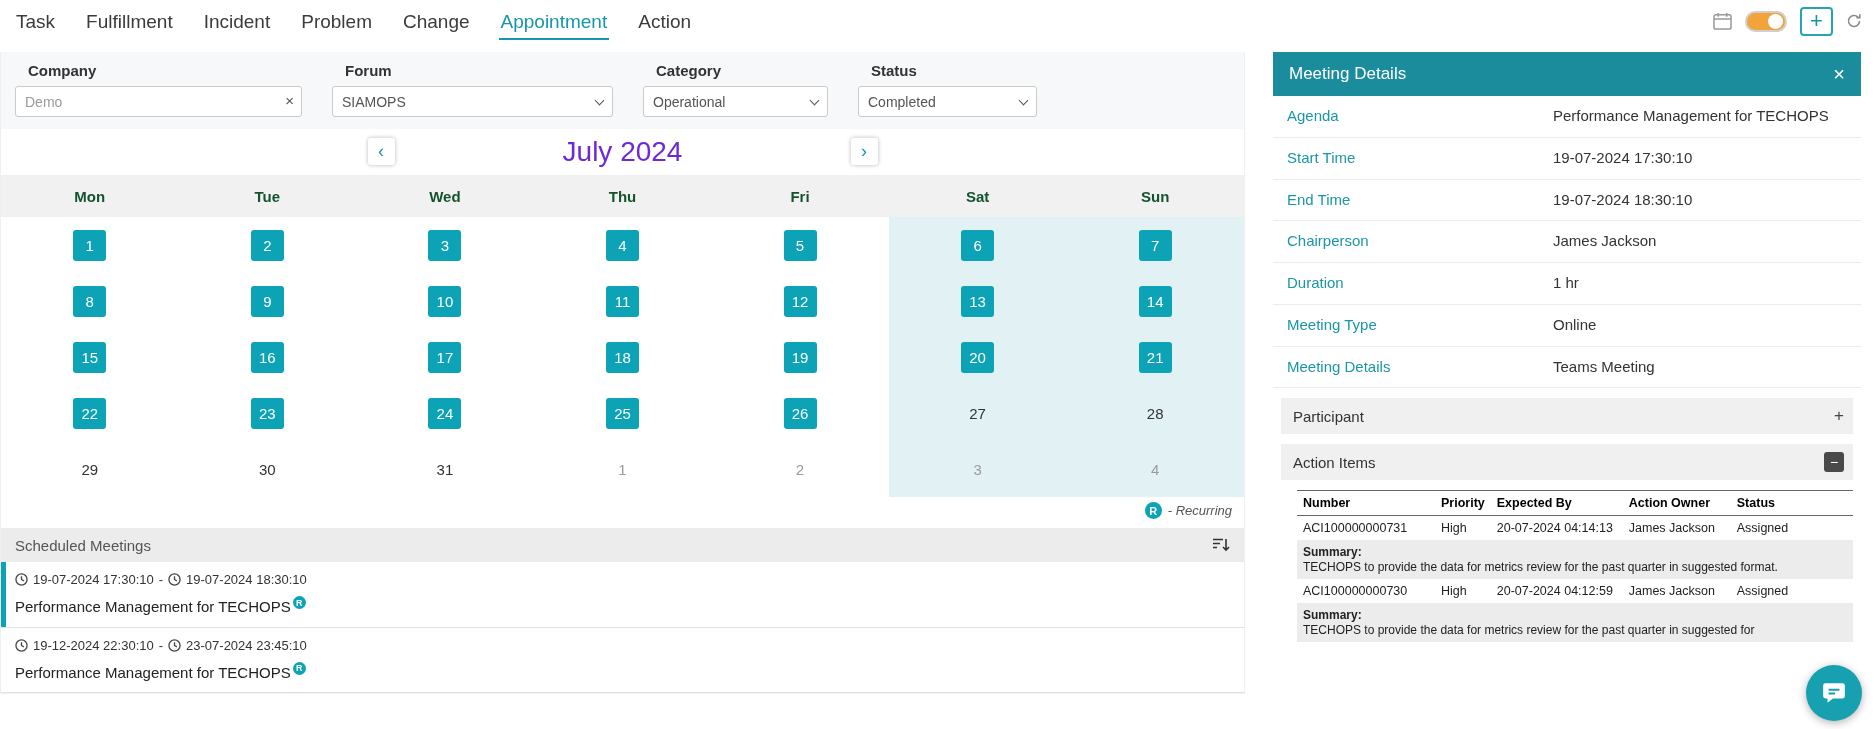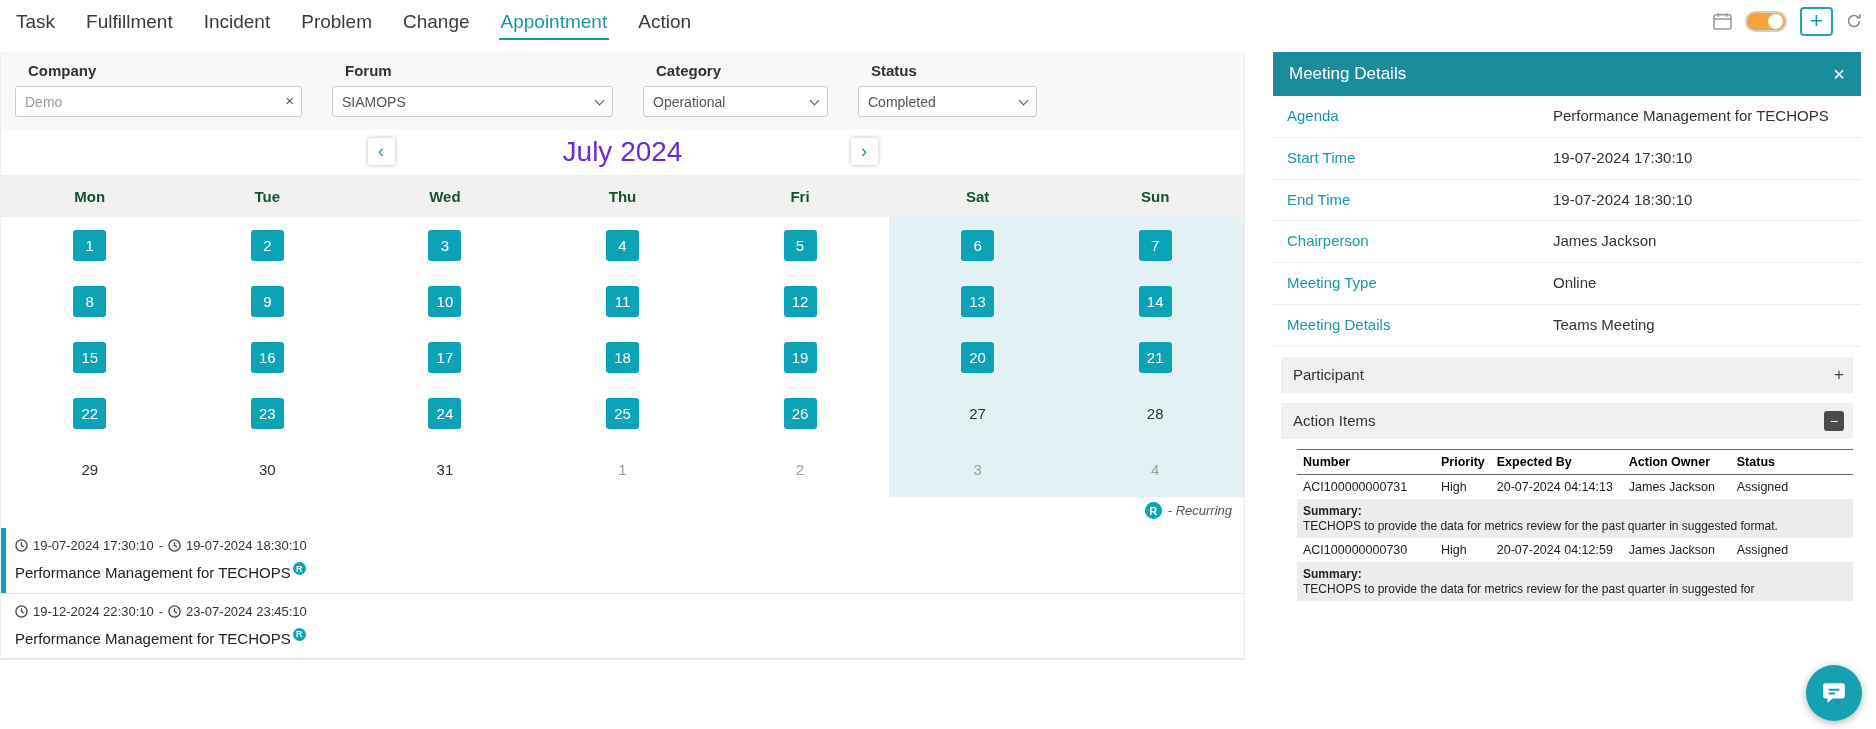--- a/index.html
+++ b/index.html
@@ -216,20 +216,29 @@
             <td class="weekend"><span class="day muted">4</span></td>
           </tr>
         </tbody>
     </table>
 
     <div class="legend">
       <span class="r-badge">R</span>
       <span>- Recurring</span>
     </div>
 
+    <div class="sm-bar">
+      <span>Scheduled Meetings</span>
+      <span class="sort-icon">
+        <svg width="18" height="16" viewBox="0 0 18 16">
+            <path d="M1 2.5h10M1 6.5h7M1 10.5h4" stroke="#333" stroke-width="1.6" fill="none"></path>
+            <path d="M14 2v11M11 10l3 3.2 3-3.2" stroke="#333" stroke-width="1.6" fill="none"></path>
+          </svg>
+      </span>
+    </div>
 
     <div id="meeting-list">
         <div class="mt selected">
     <div class="mt-time">
       <svg width="13" height="13" viewBox="0 0 14 14">
               <circle cx="7" cy="7" r="6" fill="none" stroke="#444" stroke-width="1.4"></circle>
               <path d="M7 3.5V7l2.5 1.5" stroke="#444" stroke-width="1.4" fill="none"></path>
             </svg>
       <span class="t-start">19-07-2024 17:30:10</span>
       <span class="dash">-</span>
@@ -275,20 +284,24 @@
     <div class="flabel">Start Time</div>
     <div class="fvalue">19-07-2024 17:30:10</div>
   </div>
         <div class="field">
     <div class="flabel">End Time</div>
     <div class="fvalue">19-07-2024 18:30:10</div>
   </div>
         <div class="field">
     <div class="flabel">Chairperson</div>
     <div class="fvalue">James Jackson</div>
+  </div>
+        <div class="field">
+    <div class="flabel">Duration</div>
+    <div class="fvalue">1 hr</div>
   </div>
         <div class="field">
     <div class="flabel">Meeting Type</div>
     <div class="fvalue">Online</div>
   </div>
         <div class="field">
     <div class="flabel">Meeting Details</div>
     <div class="fvalue">Teams Meeting</div>
   </div>
       </div>

